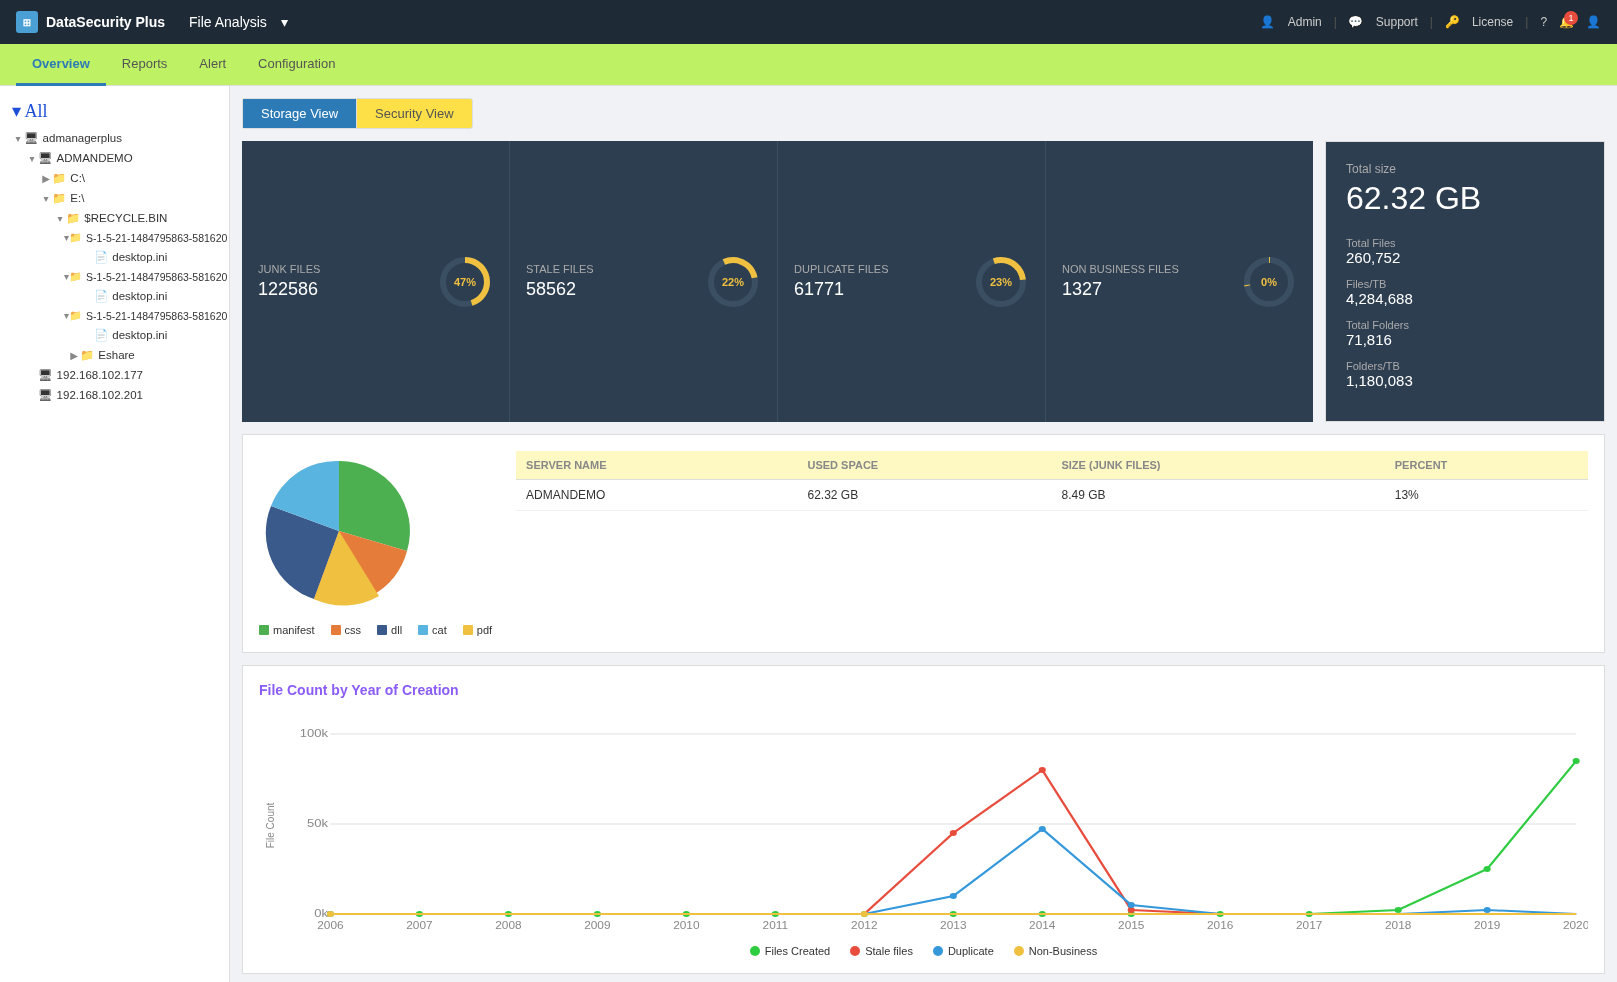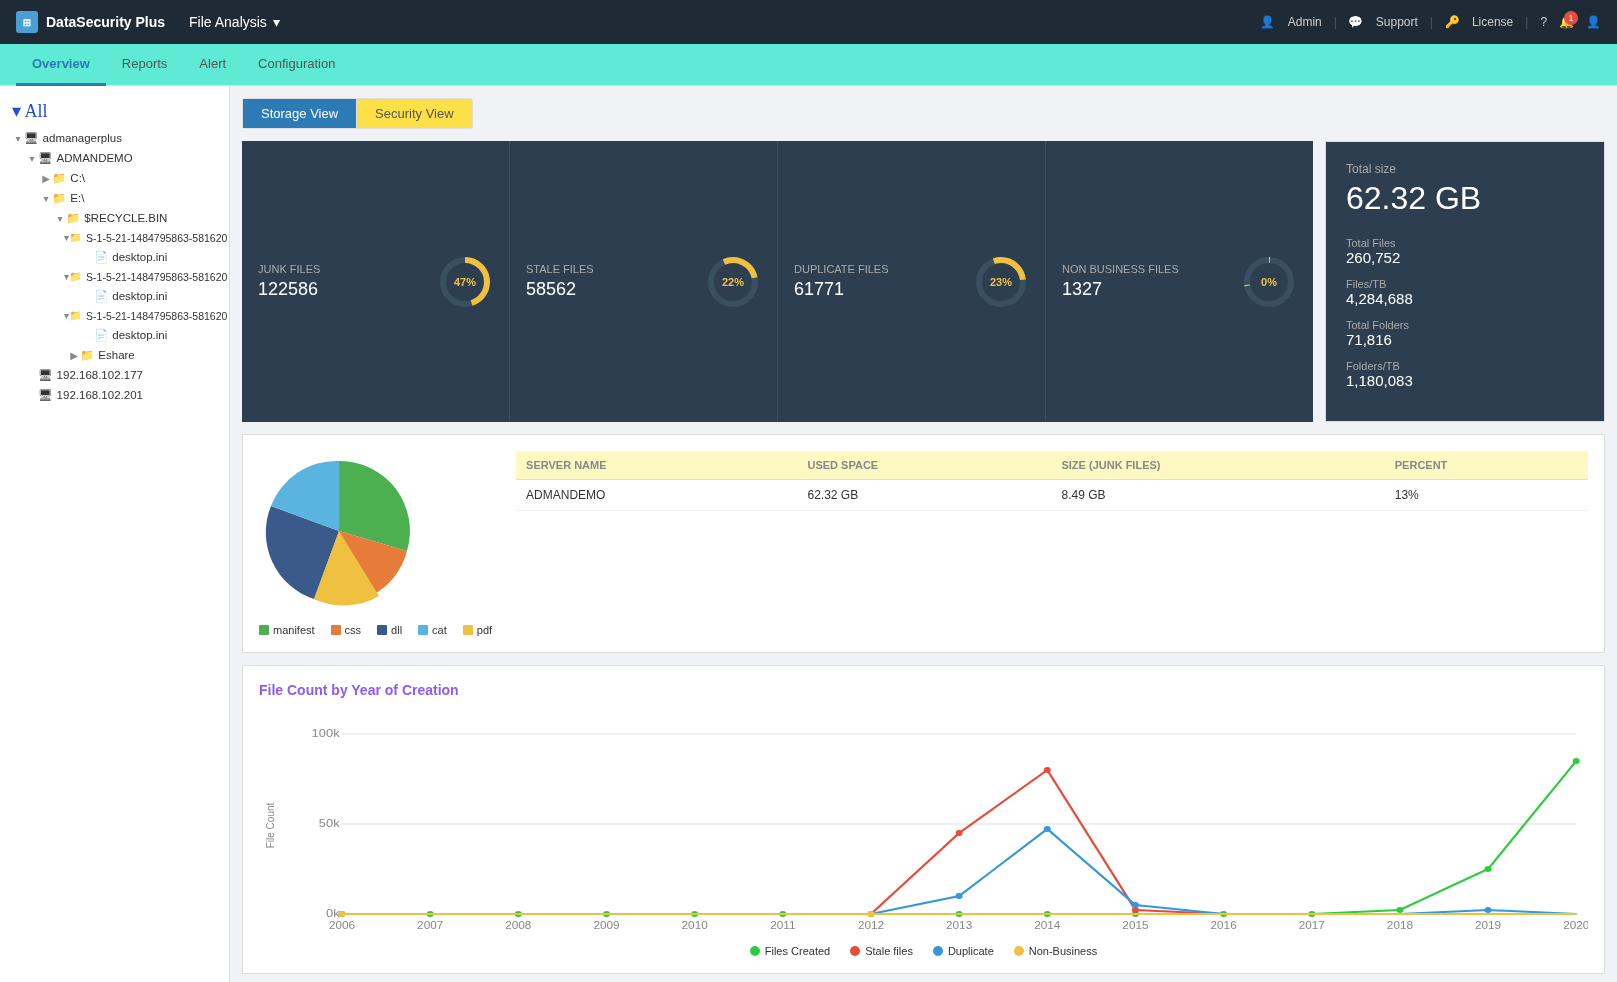--- a/index.html
+++ b/index.html
@@ -32,21 +32,21 @@
       align-items: center;
       justify-content: center;
       font-size: 10px;
       color: #fff;
     }
     .top-nav .file-analysis {
       color: #fff;
       font-size: 14px;
       display: flex;
       align-items: center;
-      gap: 6px;
+      gap: 14px;
       cursor: pointer;
     }
     .top-nav .right-nav {
       margin-left: auto;
       display: flex;
       align-items: center;
       gap: 12px;
       font-size: 12px;
       color: #ccc;
     }
@@ -65,21 +65,21 @@
       width: 14px;
       height: 14px;
       font-size: 9px;
       display: flex;
       align-items: center;
       justify-content: center;
     }
 
     
     .sec-nav {
-      background: #5eead4;
+      background: #bef264;
       border-bottom: 1px solid #ddd;
       display: flex;
       align-items: center;
       padding: 0 16px;
       height: 42px;
     }
     .sec-nav .nav-tab {
       padding: 0 16px;
       height: 42px;
       display: flex;
@@ -623,21 +623,21 @@
                 </tr>
               </tbody>
             </table>
           </div>
         </div>
       </div>
     </div>
 
     <div class="chart-section">
       <div class="chart-title">File Count by Year of Creation</div>
-      <div style="display:flex; gap:12px; align-items:stretch;">
+      <div style="display:flex; gap:0; align-items:stretch;">
 
         <div style="display:flex; align-items:center; justify-content:center; width:24px;">
           <span style="font-size:10px; color:#888; transform:rotate(-90deg); white-space:nowrap; display:block;">File Count</span>
         </div>
 
         <div style="flex:1; position:relative;">
           <svg width="100%" height="220" viewBox="0 0 1100 220" preserveAspectRatio="none">
 
             <line x1="40" y1="20" x2="1090" y2="20" stroke="#e0e0e0" stroke-width="1"></line>
             <line x1="40" y1="110" x2="1090" y2="110" stroke="#e0e0e0" stroke-width="1"></line>

